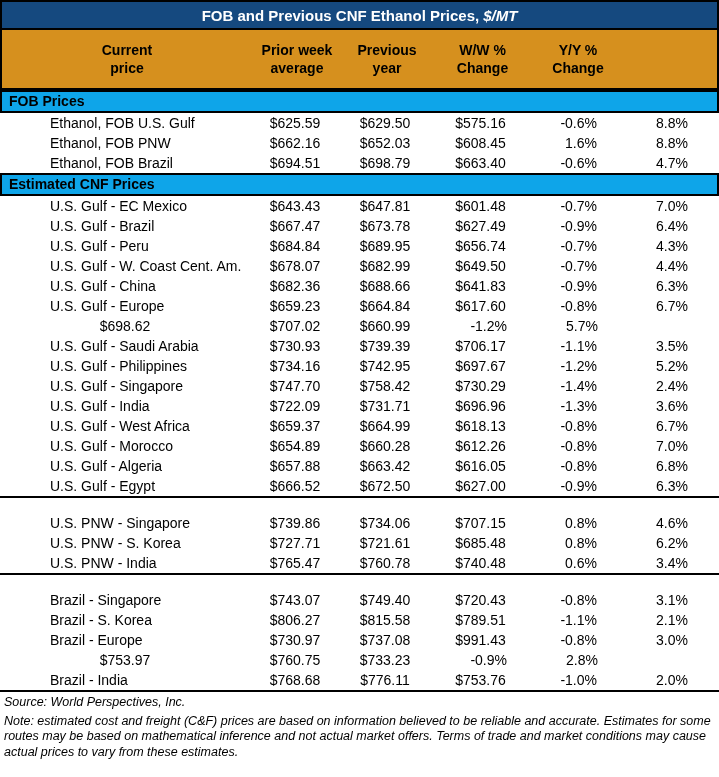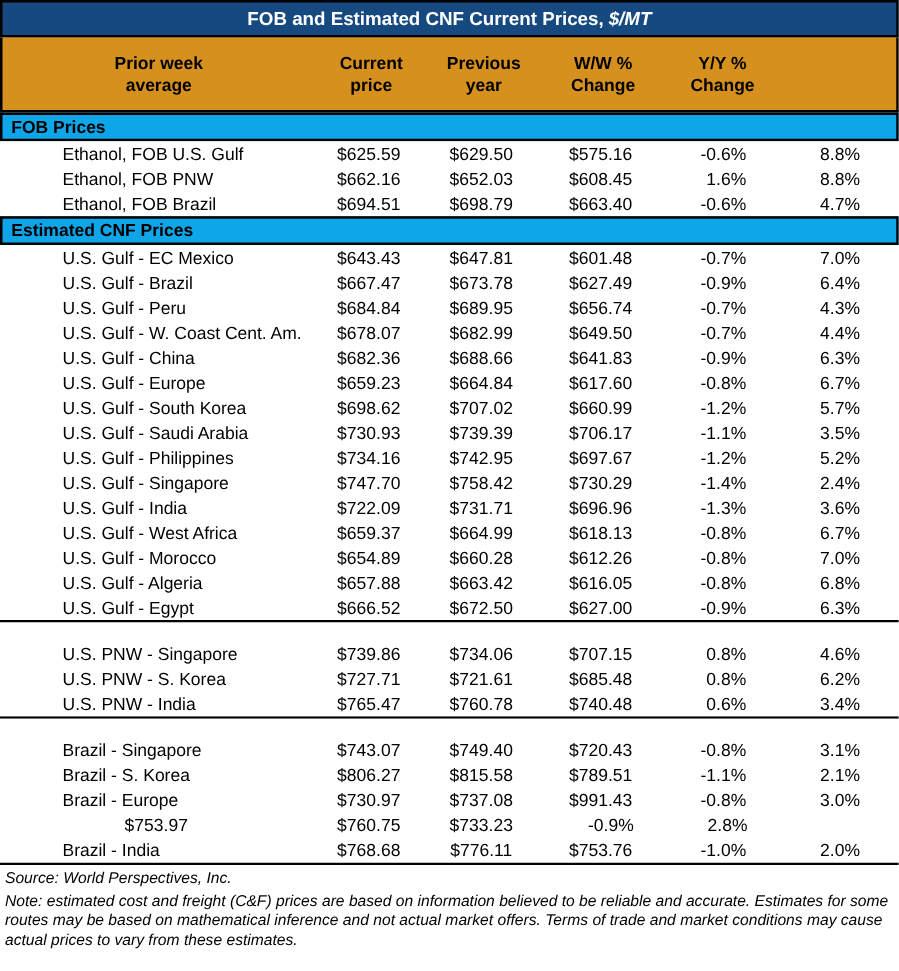--- a/index.html
+++ b/index.html
@@ -58,32 +58,32 @@
     font-size:12.5px;line-height:15.5px;
   }
   .footer .source{margin-bottom:3px;}
 </style>
 </head>
 <body>
 
 <div class="price-table">
 
   <div class="title-bar">
-    <span>FOB and Estimated CNF Current Prices,</span>
+    <span>FOB and Previous CNF Ethanol Prices,</span>
     <span class="title-unit">$/MT</span>
   </div>
 
   <div class="col-header">
     <div class="hcell">
+      <span>Current</span>
+      <span>price</span>
+    </div>
+    <div class="hcell">
       <span>Prior week</span>
       <span>average</span>
-    </div>
-    <div class="hcell">
-      <span>Current</span>
-      <span>price</span>
     </div>
     <div class="hcell">
       <span>Previous</span>
       <span>year</span>
     </div>
     <div class="hcell">
       <span>W/W %</span>
       <span>Change</span>
     </div>
     <div class="hcell">
@@ -166,21 +166,20 @@
       </div>
       <div class="row">
         <div class="cell c-prod">U.S. Gulf - Europe</div>
         <div class="cell c-num">$659.23</div>
         <div class="cell c-num">$664.84</div>
         <div class="cell c-num">$617.60</div>
         <div class="cell c-pct">-0.8%</div>
         <div class="cell c-pct2">6.7%</div>
       </div>
       <div class="row">
-        <div class="cell c-prod">U.S. Gulf - South Korea</div>
         <div class="cell c-num">$698.62</div>
         <div class="cell c-num">$707.02</div>
         <div class="cell c-num">$660.99</div>
         <div class="cell c-pct">-1.2%</div>
         <div class="cell c-pct2">5.7%</div>
       </div>
       <div class="row">
         <div class="cell c-prod">U.S. Gulf - Saudi Arabia</div>
         <div class="cell c-num">$730.93</div>
         <div class="cell c-num">$739.39</div>

